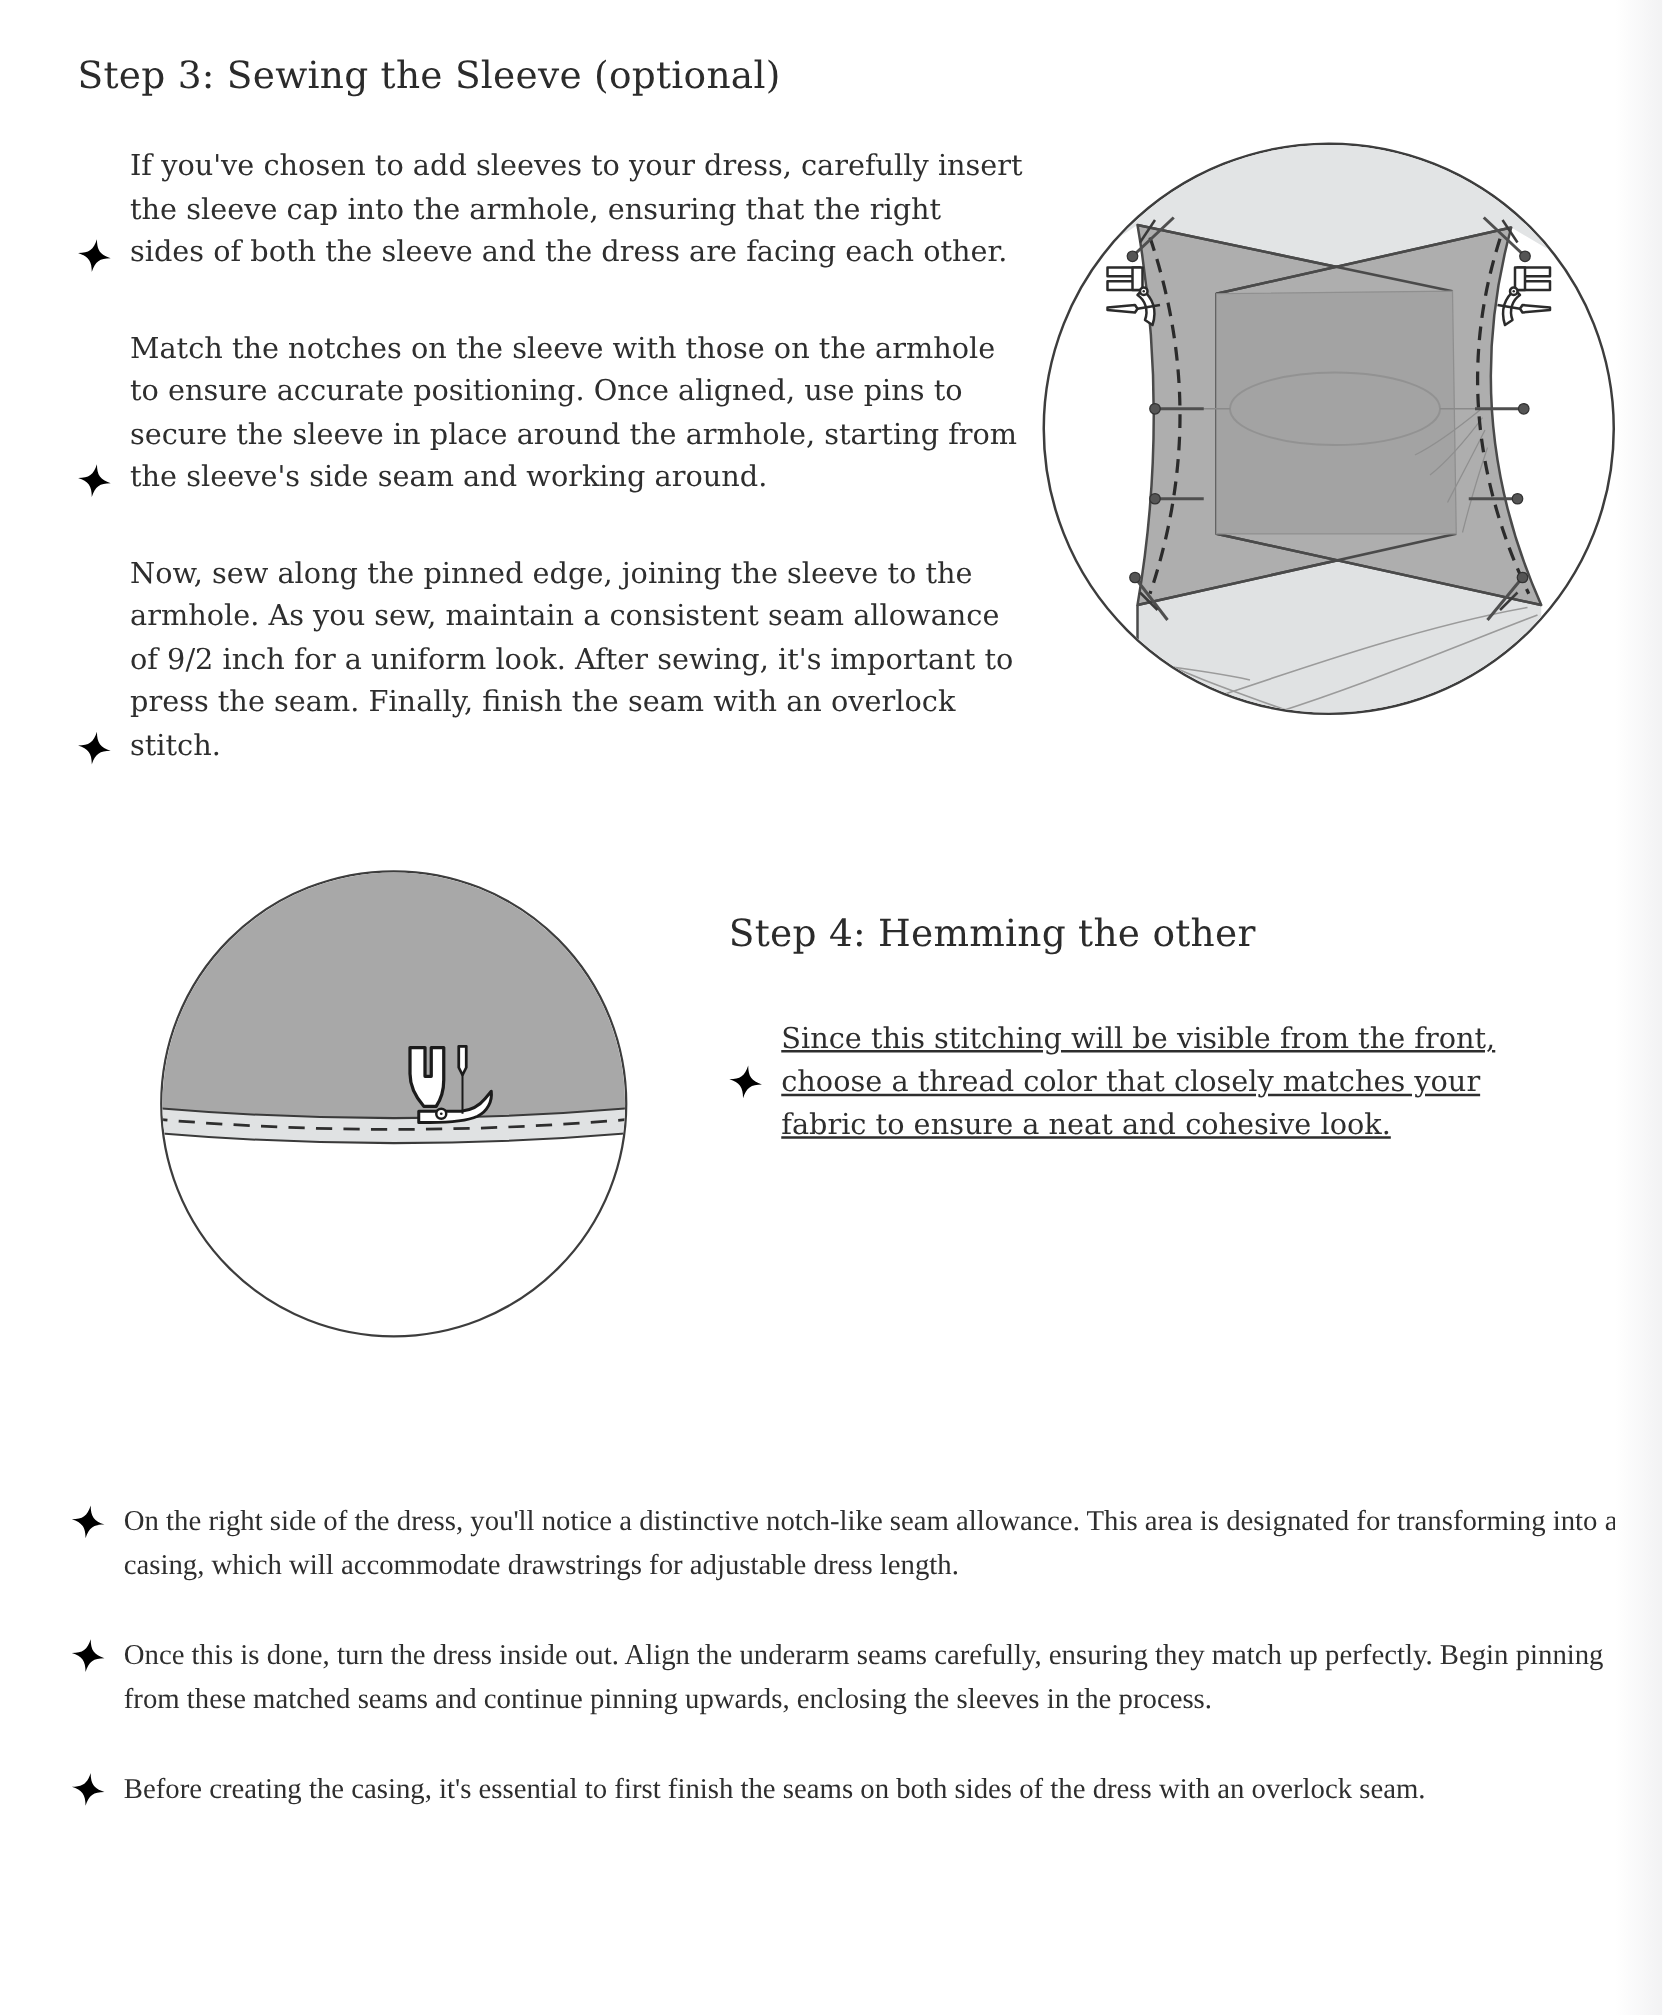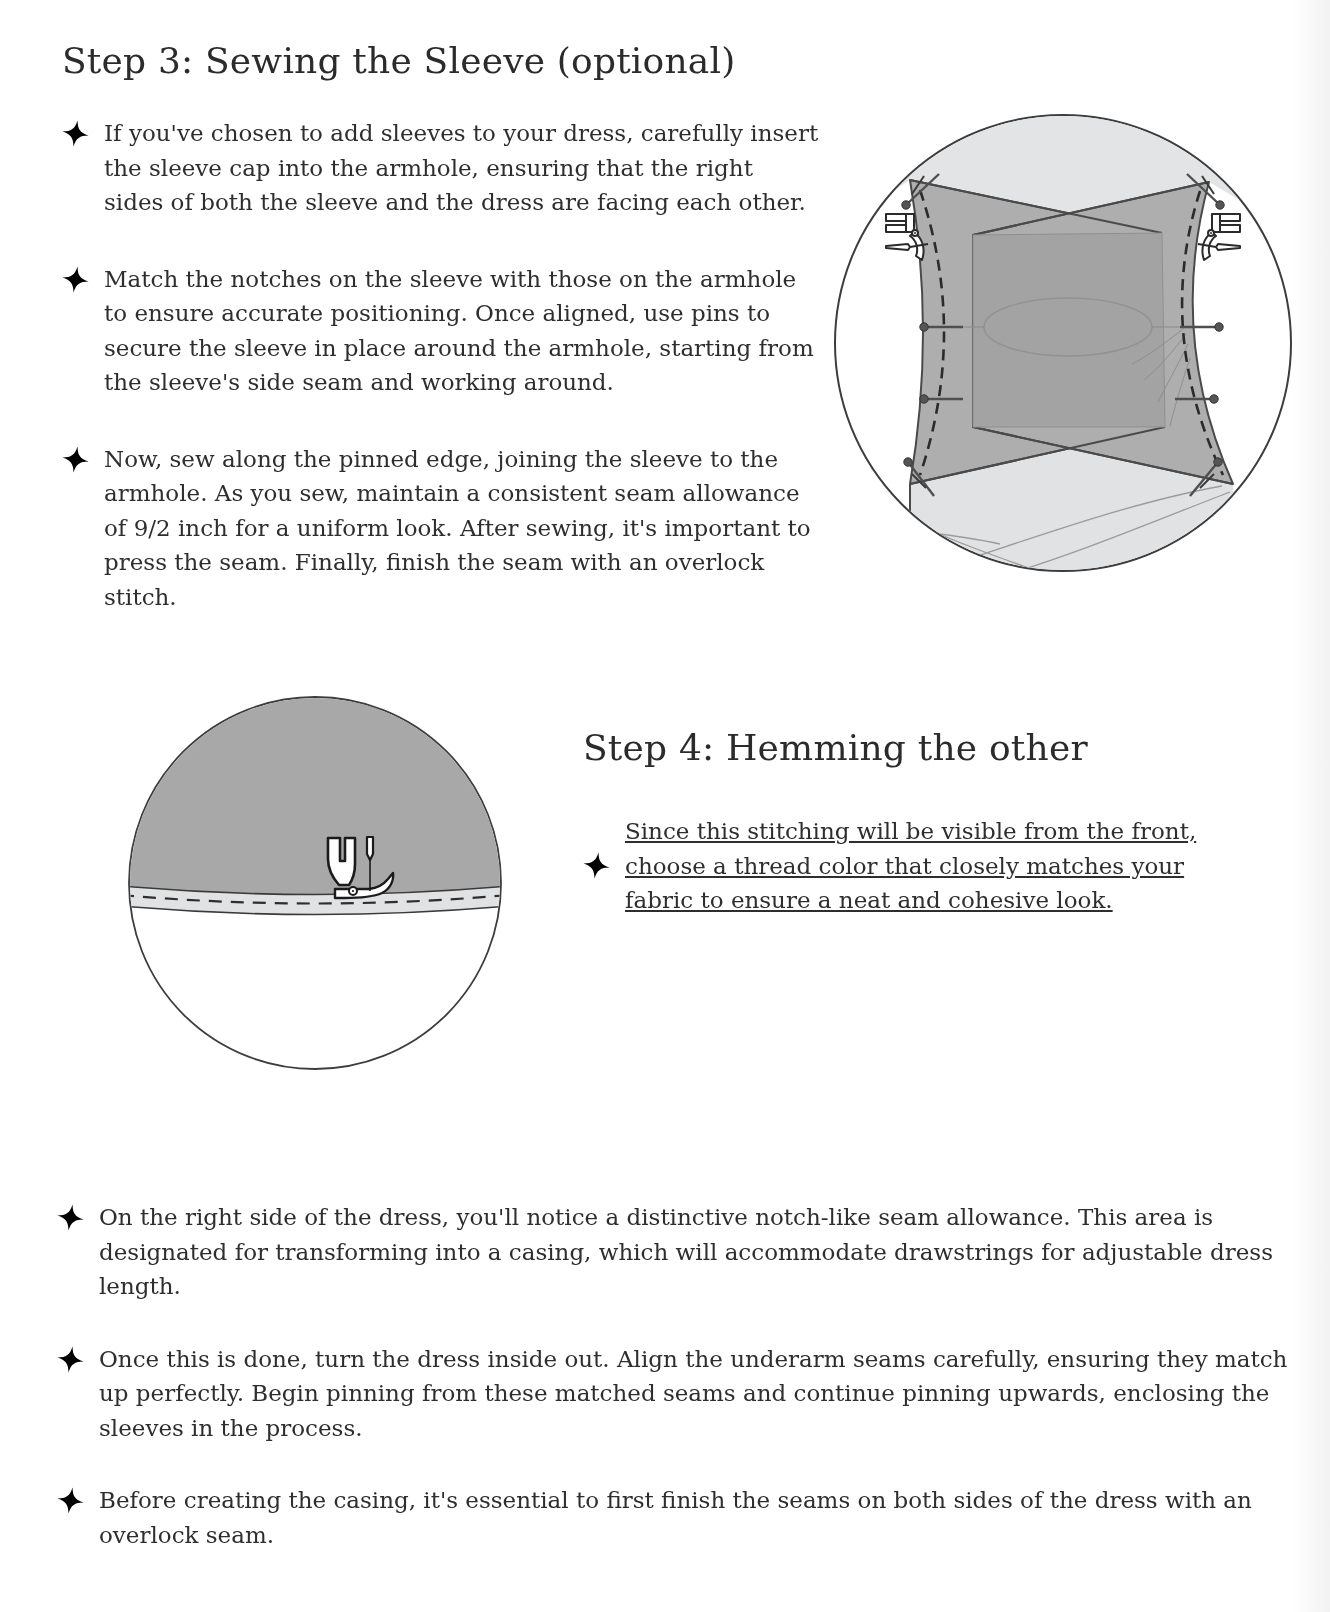--- a/index.html
+++ b/index.html
@@ -9,35 +9,35 @@
     background:#ffffff;
     font-family:"DejaVu Serif", serif;
     color:#2e2e2e;
     overflow:hidden;
   }
   .page-edge {
     position:absolute; top:0; right:0; width:38px; height:100%;
     background:linear-gradient(to right, #ffffff, #f2f2f3);
   }
   h2.step-heading {
-    margin:0; font-size:36px; line-height:38px; font-weight:normal; color:#2b2b2b;
+    margin:0; font-size:30px; line-height:38px; font-weight:normal; color:#2b2b2b;
     letter-spacing:0.2px;
   }
   .abs { position:absolute; }
   .bullet { display:flex; gap:15px; }
   .bullet p { margin:0; font-size:23px; line-height:34.5px; color:#2e2e2e; }
   .spark { width:27px; height:31px; flex:none; margin-top:2px; }
-  .s3-bullets .bullet { margin-bottom:42px; }
+  .s3-bullets .bullet { margin-bottom:42px;align-items:flex-end; }
   .s3-bullets .bullet p { width:715px; }
   .s4-col .bullet { margin-bottom:41px; }
   .s4-col .bullet p { width:630px; }
   .s4-col h2 { margin-bottom:47px; }
   .bullet.mid { align-items:center;text-decoration:underline; }
   .bullet.mid .spark { margin-top:0; }
-  .s5-bullets .bullet { margin-bottom:38px; }
+  .s5-bullets .bullet { margin-bottom:38px;font-family:Liberation Serif, serif; }
   .s5-bullets .bullet p { width:1210px; }
   figure { margin:0; }
 </style>
 </head>
 <body>
 
 <div class="page">
 
   <svg width="0" height="0" style="position:absolute">
     <defs>

